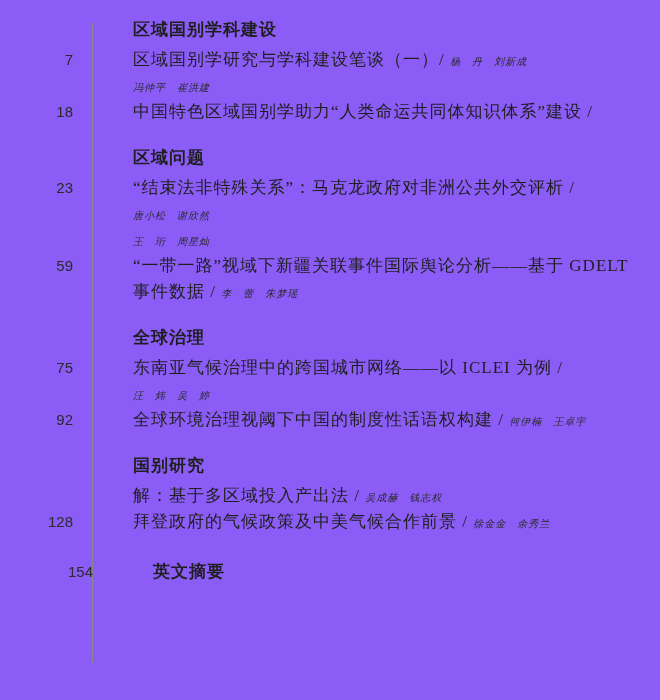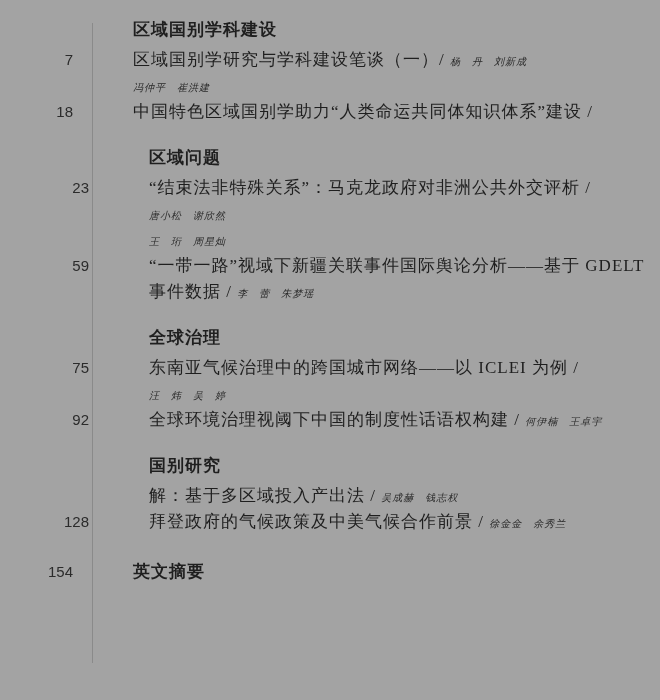--- a/index.html
+++ b/index.html
@@ -4,40 +4,40 @@
 <style>
   html, body {
     margin: 0;
     padding: 0;
     background: #ffffff;
   }
   .page {
     position: relative;
     width: 660px;
     height: 700px;
-    background: #a3a3a3;
+    background: #8b5cf6;
     overflow: hidden;
     font-family: "Liberation Serif", "DejaVu Serif", serif;
     color: #1f1f1f;
   }
   .rule {
     position: absolute;
     left: 92px;
     top: 23px;
     width: 1px;
     height: 640px;
     background: #8a8a8a;
   }
   #toc {
     position: relative;
     padding-top: 17px;
   }
   .section { margin-top: 0; }
-  .section.gap { margin-top: 20px; padding-left: 16px; }
-  .footer-row { margin-top: 24px; }
+  .section.gap { margin-top: 20px; }
+  .footer-row { margin-top: 24px; margin-left: 20px; }
   .row {
     display: flex;
     align-items: baseline;
     height: 26px;
     line-height: 26px;
     white-space: nowrap;
   }
   .num {
     flex: 0 0 73px;
     width: 73px;

